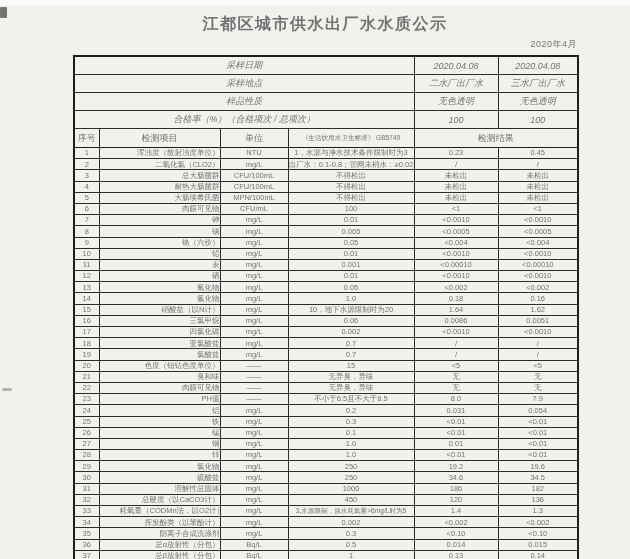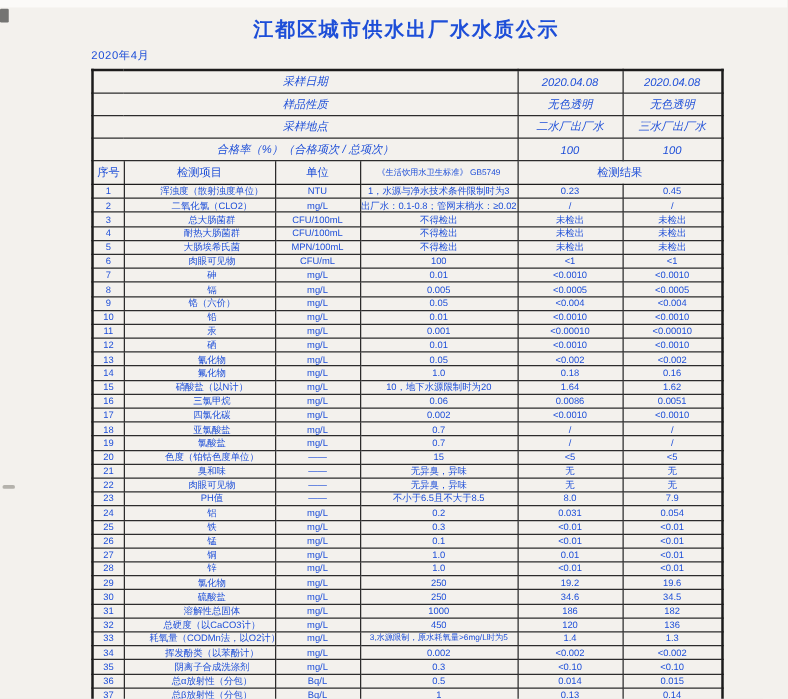--- a/index.html
+++ b/index.html
@@ -3,58 +3,58 @@
 <meta charset="utf-8">
 <style>
   html,body { margin:0; padding:0; }
   body {
     width:630px; height:559px;
     background:#e9e7e3;
     font-family:"Liberation Sans","DejaVu Sans",sans-serif;
   }
   .paper {
     position:relative; width:630px; height:559px;
-    background:#f3f1ed; color:#1d4ed8; overflow:hidden;
+    background:#f3f1ed; color:#737373; overflow:hidden;
   }
   .top-strip {
     position:absolute; top:0; left:0; width:630px; height:6px;
     background:#fbfaf8;
   }
   .smudge-a {
     position:absolute; left:0; top:7px; width:7px; height:11px;
     background:#4a4a48; border-radius:1px; opacity:.75;
   }
   .smudge-b {
     position:absolute; left:2px; top:388px; width:10px; height:3px;
     background:#8a8881; opacity:.6; border-radius:2px;
   }
   .title {
     margin:14px 0 0 73px; width:504px;
     text-align:center; font-size:16px; font-weight:bold;
     letter-spacing:1.5px;
   }
   .subtitle {
     margin:3px 0 0 73px; width:504px;
-    text-align:left; font-size:9px; letter-spacing:.5px;
+    text-align:right; font-size:9px; letter-spacing:.5px;
   }
   table.report {
     border-collapse:collapse; table-layout:fixed;
     margin:4px 0 0 73px; width:504px;
     border:2px solid #1c1c1c;
   }
   .report td, .report th {
     border:1px solid #2c2c2c; padding:0;
     text-align:center; vertical-align:middle;
     font-weight:normal; overflow:hidden; white-space:nowrap;
   }
   tr.info-row td { height:17px; font-size:9px;font-style:italic; }
   tr.head-row th { height:18px; font-size:9px; border-bottom:1.5px solid #1c1c1c; }
   tr.head-row { border-top:1.5px solid #1c1c1c;margin-top:34px; }
   tr.body-row td { height:10.2px; font-size:7.5px; line-height:1; }
-  td.cell-item { text-align:center; padding-left:20px; }
+  td.cell-item { text-align:right; padding-left:20px; }
   td.cell-no { font-size:7.5px; }
 </style>
 </head>
 <body>
 
 <div class="paper">
   <div class="top-strip"></div>
   <div class="smudge-a"></div>
   <div class="smudge-b"></div>
 
@@ -70,28 +70,28 @@
         <col style="width:84px">
         <col style="width:80px">
     </colgroup>
     <tbody id="report-body">
         <tr class="info-row">
           <td class="info-label" colspan="4">采样日期</td>
           <td>2020.04.08</td>
           <td>2020.04.08</td>
         </tr>
         <tr class="info-row">
+          <td class="info-label" colspan="4">采样地点</td>
+          <td>二水厂出厂水</td>
+          <td>三水厂出厂水</td>
+        </tr>
+        <tr class="info-row">
           <td class="info-label" colspan="4">样品性质</td>
           <td>无色透明</td>
           <td>无色透明</td>
-        </tr>
-        <tr class="info-row">
-          <td class="info-label" colspan="4">采样地点</td>
-          <td>二水厂出厂水</td>
-          <td>三水厂出厂水</td>
         </tr>
         <tr class="info-row">
           <td class="info-label" colspan="4">合格率（%）（合格项次 / 总项次）</td>
           <td>100</td>
           <td>100</td>
         </tr>
         <tr class="head-row">
           <th>序号</th>
           <th>检测项目</th>
           <th>单位</th>

